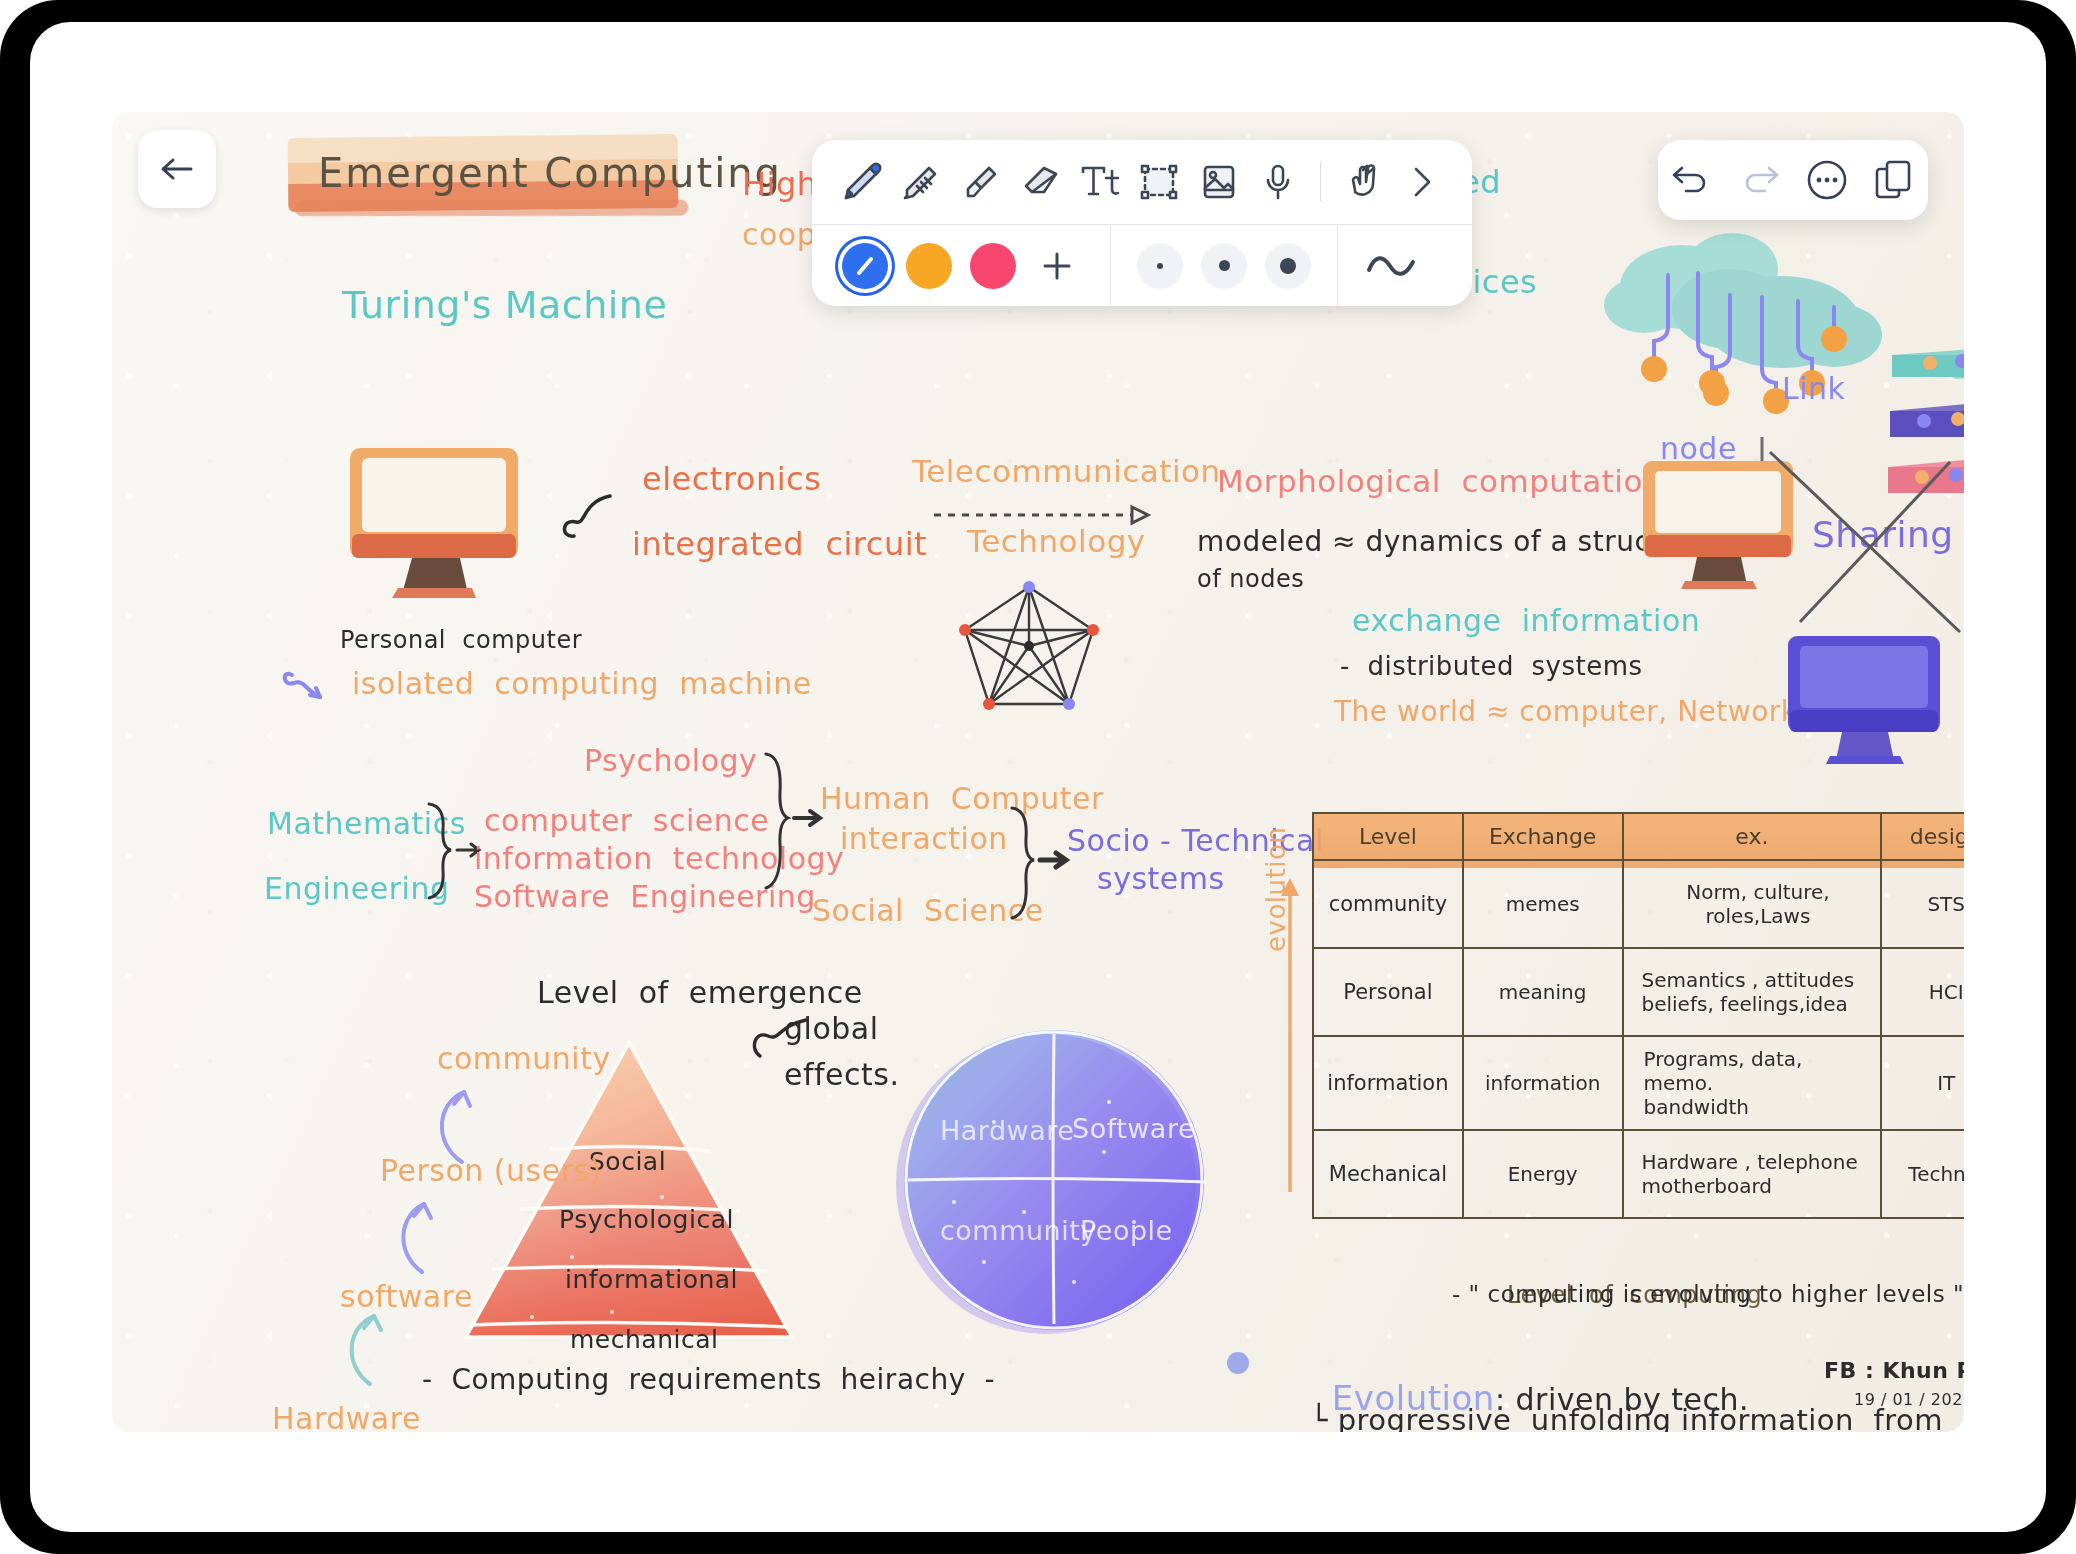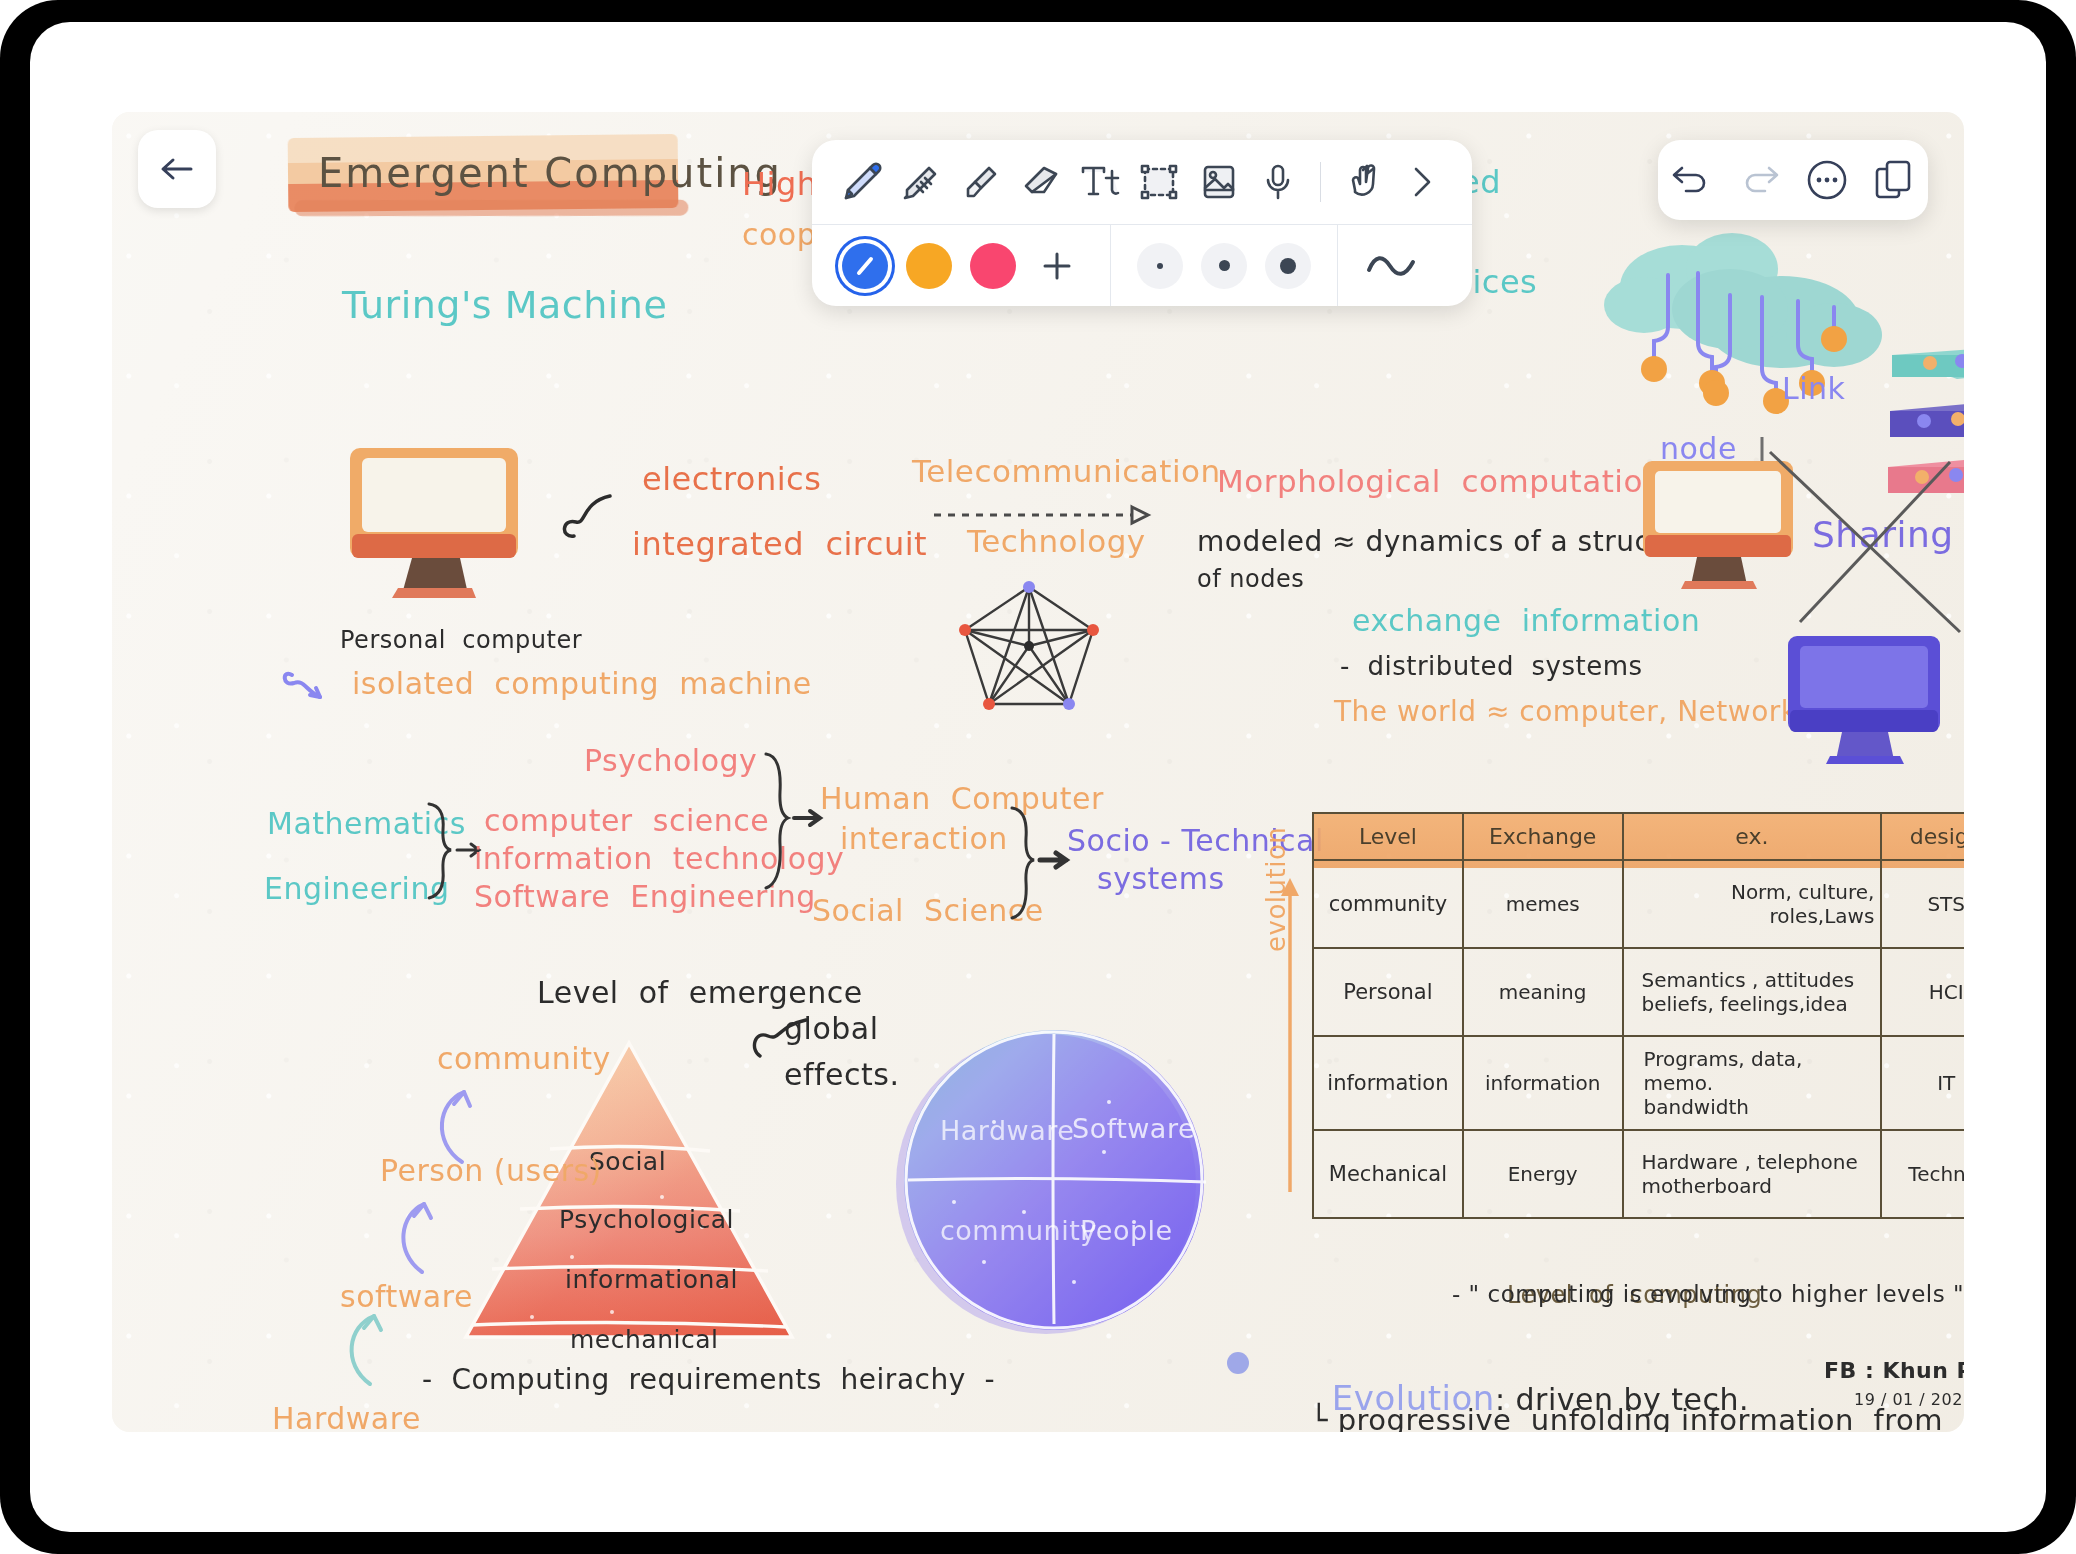--- a/index.html
+++ b/index.html
@@ -534,21 +534,21 @@
             <th style="width:150px">Level</th>
             <th style="width:160px">Exchange</th>
             <th style="width:260px">ex.</th>
             <th style="width:130px">design</th>
           </tr>
         </thead>
         <tbody>
           <tr style="height:88px">
             <td class="lvl teal">community</td>
             <td>memes</td>
-            <td style="white-space:pre-line;text-align:right;padding-left:18px">Norm, culture,
+            <td style="white-space:pre-line;text-align:center;padding-left:18px">Norm, culture,
 roles,Laws</td>
             <td>STS</td>
           </tr>
           <tr style="height:88px">
             <td class="lvl teal">Personal</td>
             <td>meaning</td>
             <td style="white-space:pre-line;text-align:left;padding-left:18px">Semantics , attitudes
 beliefs, feelings,idea</td>
             <td>HCI</td>
           </tr>

